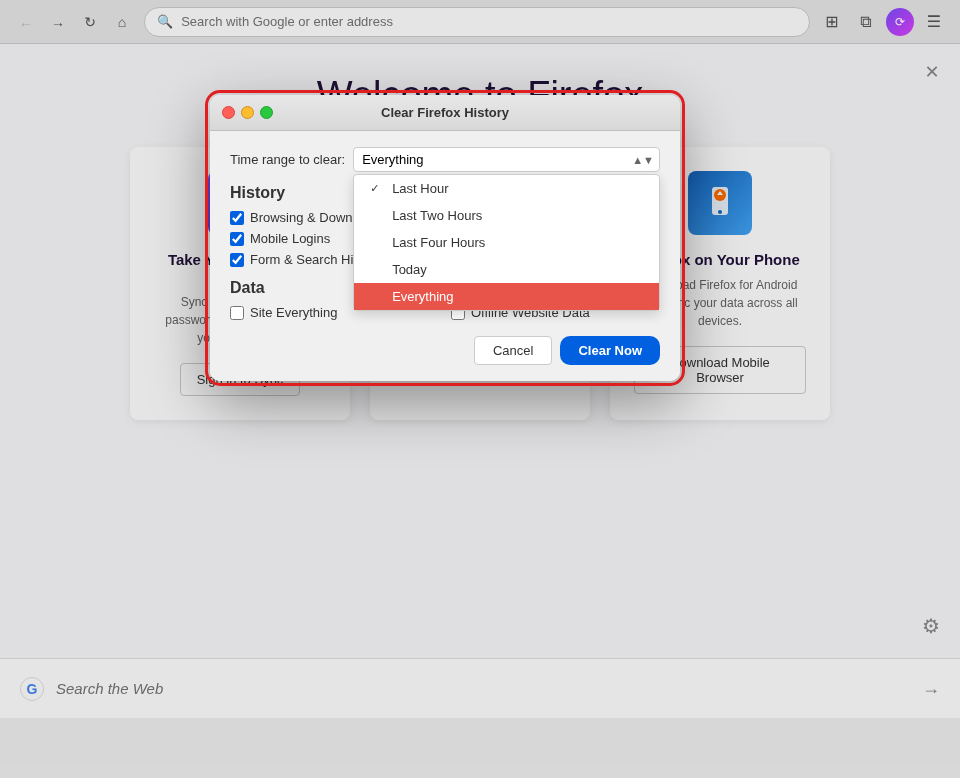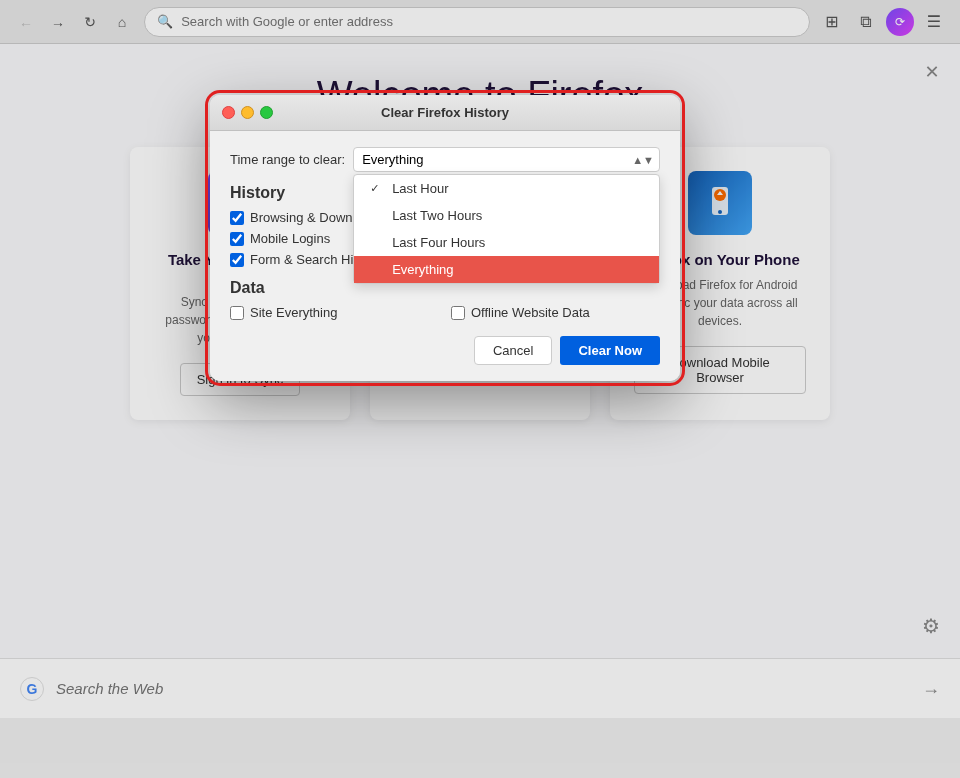--- a/index.html
+++ b/index.html
@@ -379,21 +379,21 @@
       border: 1px solid #ccc;
       border-radius: 4px;
       background: white;
       font-size: 13px;
       cursor: pointer;
       color: #333;
     }
     .btn-clear {
       padding: 6px 18px;
       border: none;
-      border-radius: 3px;
+      border-radius: 10px;
       background: #0060df;
       font-size: 13px;
       font-weight: 600;
       color: white;
       cursor: pointer;
     }
 
     
     .laptop-icon {
       color: white;
@@ -526,20 +526,24 @@
             <span>Last Hour</span>
           </div>
           <div class="dropdown-item">
             <span class="checkmark"></span>
             <span>Last Two Hours</span>
           </div>
           <div class="dropdown-item">
             <span class="checkmark"></span>
             <span>Last Four Hours</span>
           </div>
+          <div class="dropdown-item">
+            <span class="checkmark"></span>
+            <span>Today</span>
+          </div>
           <div class="dropdown-item selected">
             <span class="checkmark"></span>
             <span>Everything</span>
           </div>
         </div>
       </div>
     </div>
 
     <div class="section-header">History</div>
     <div class="checkbox-grid">

